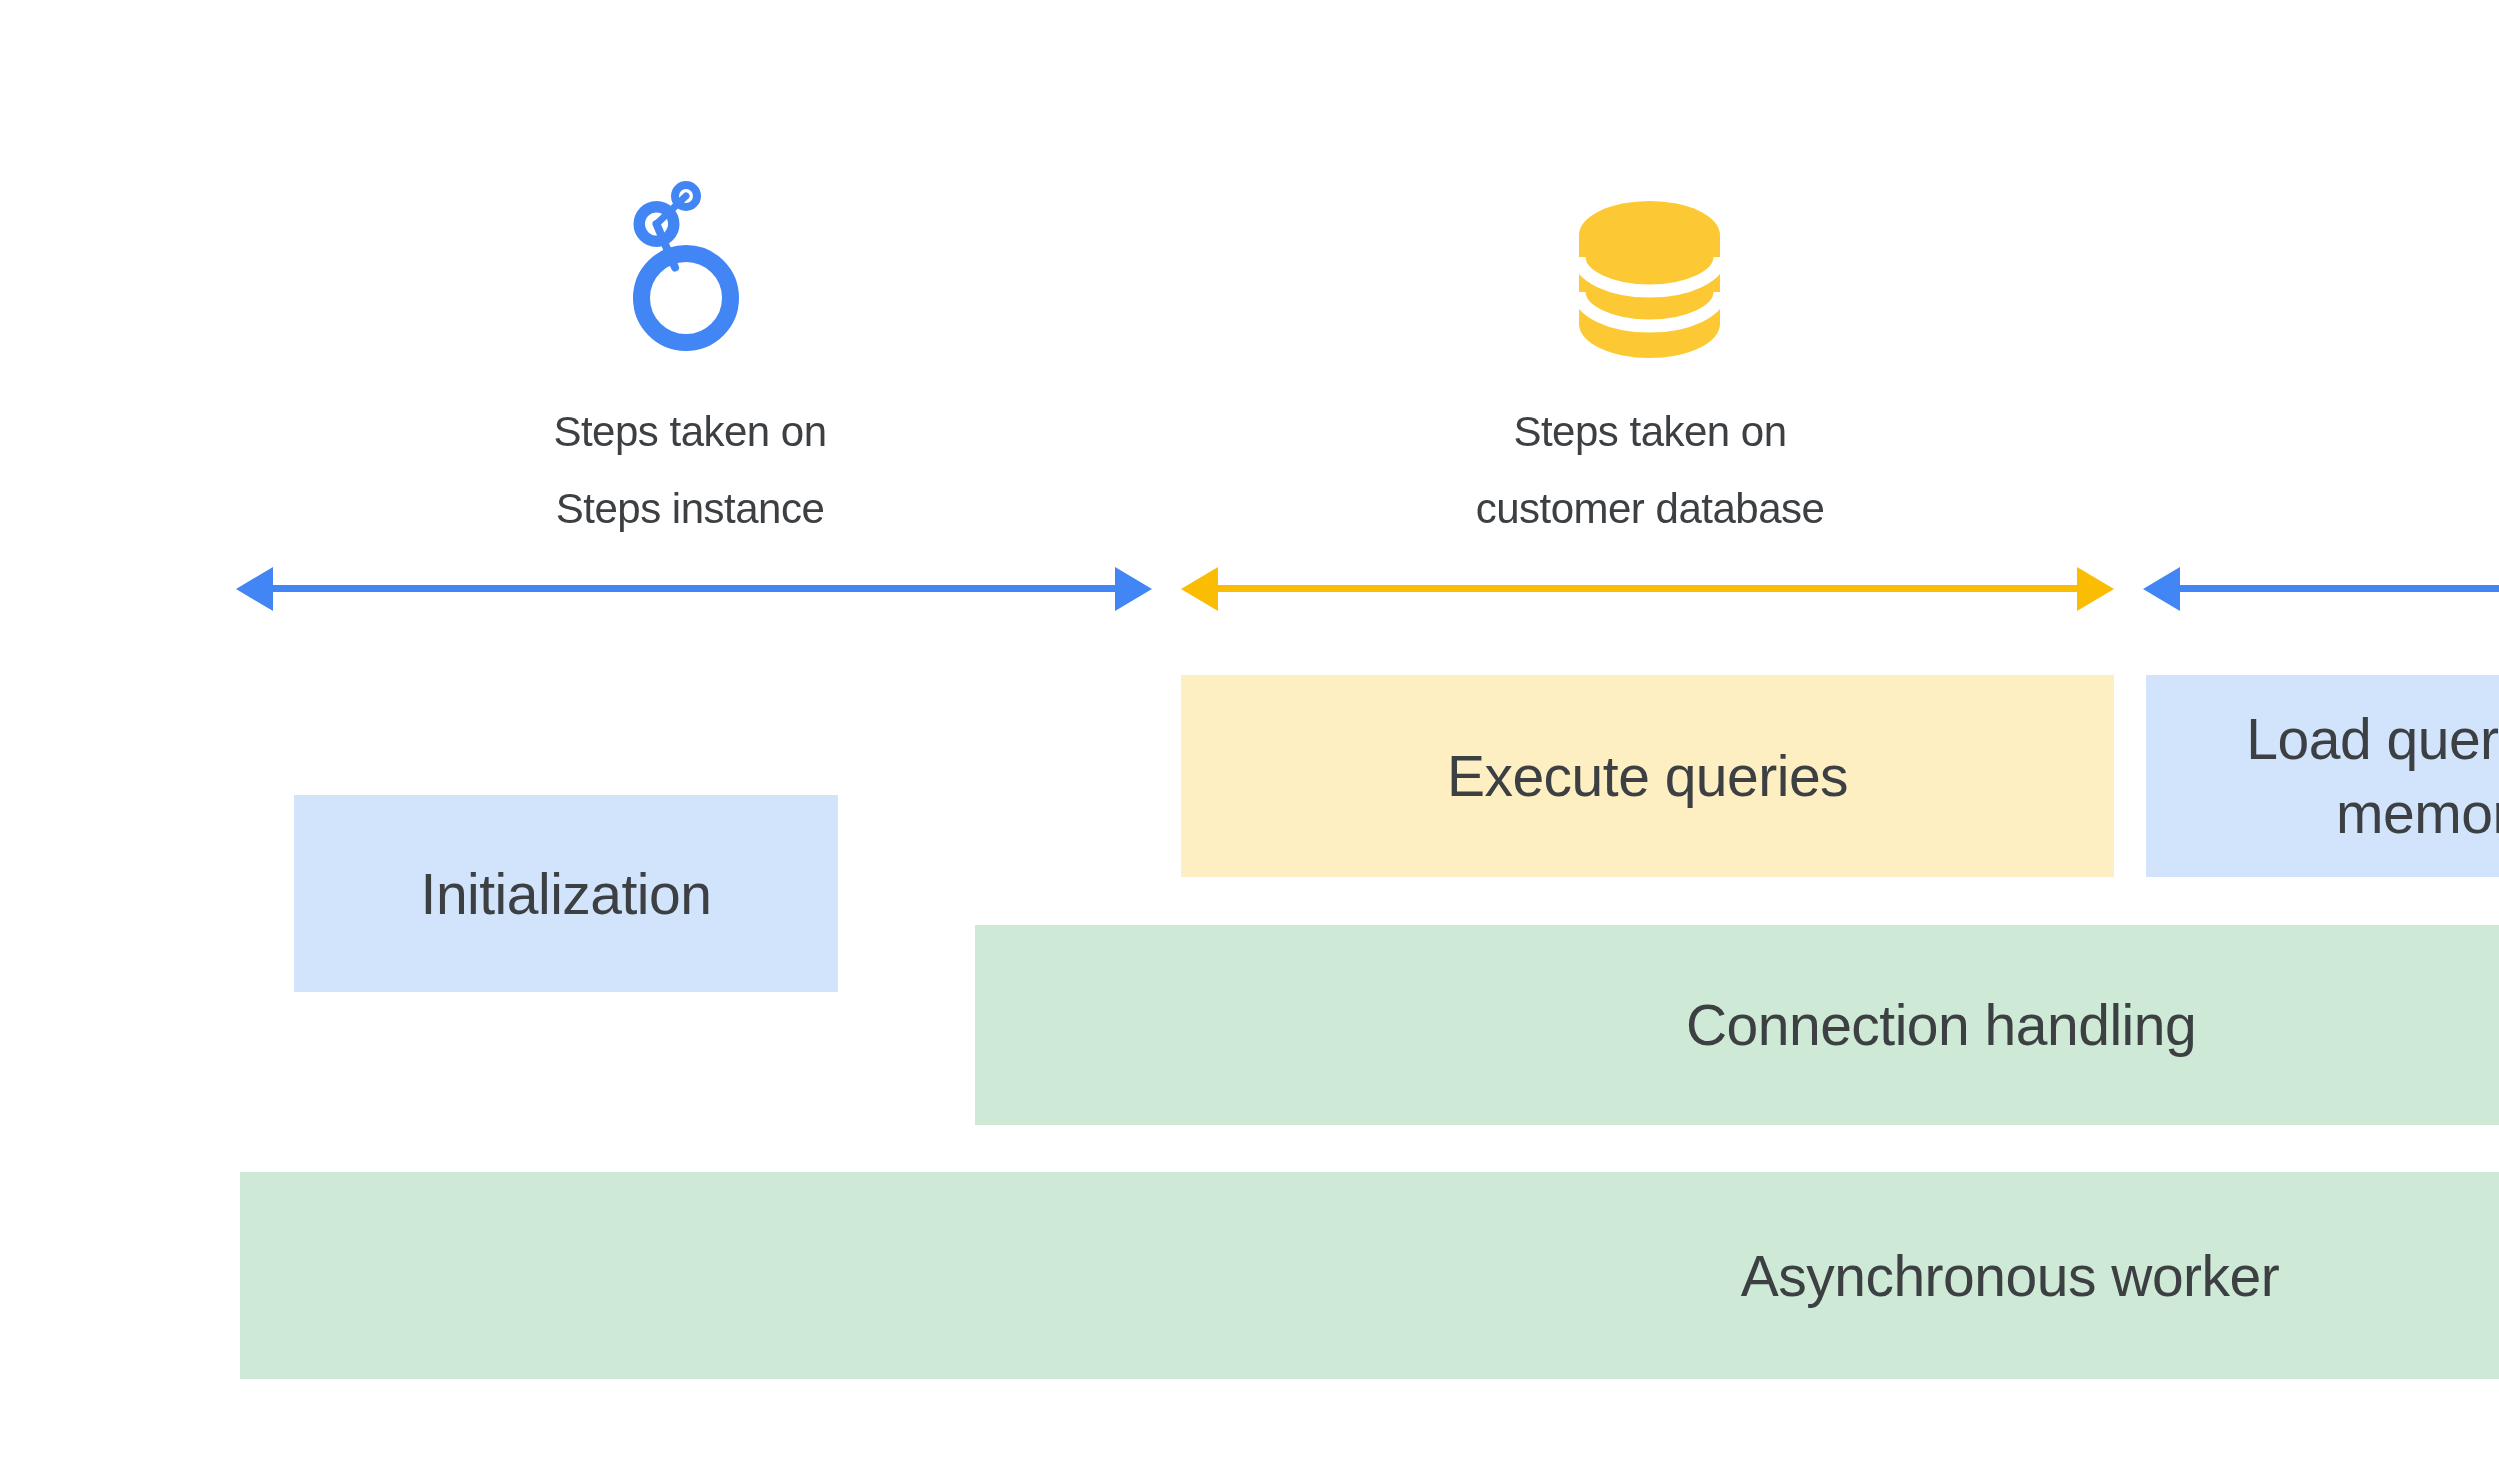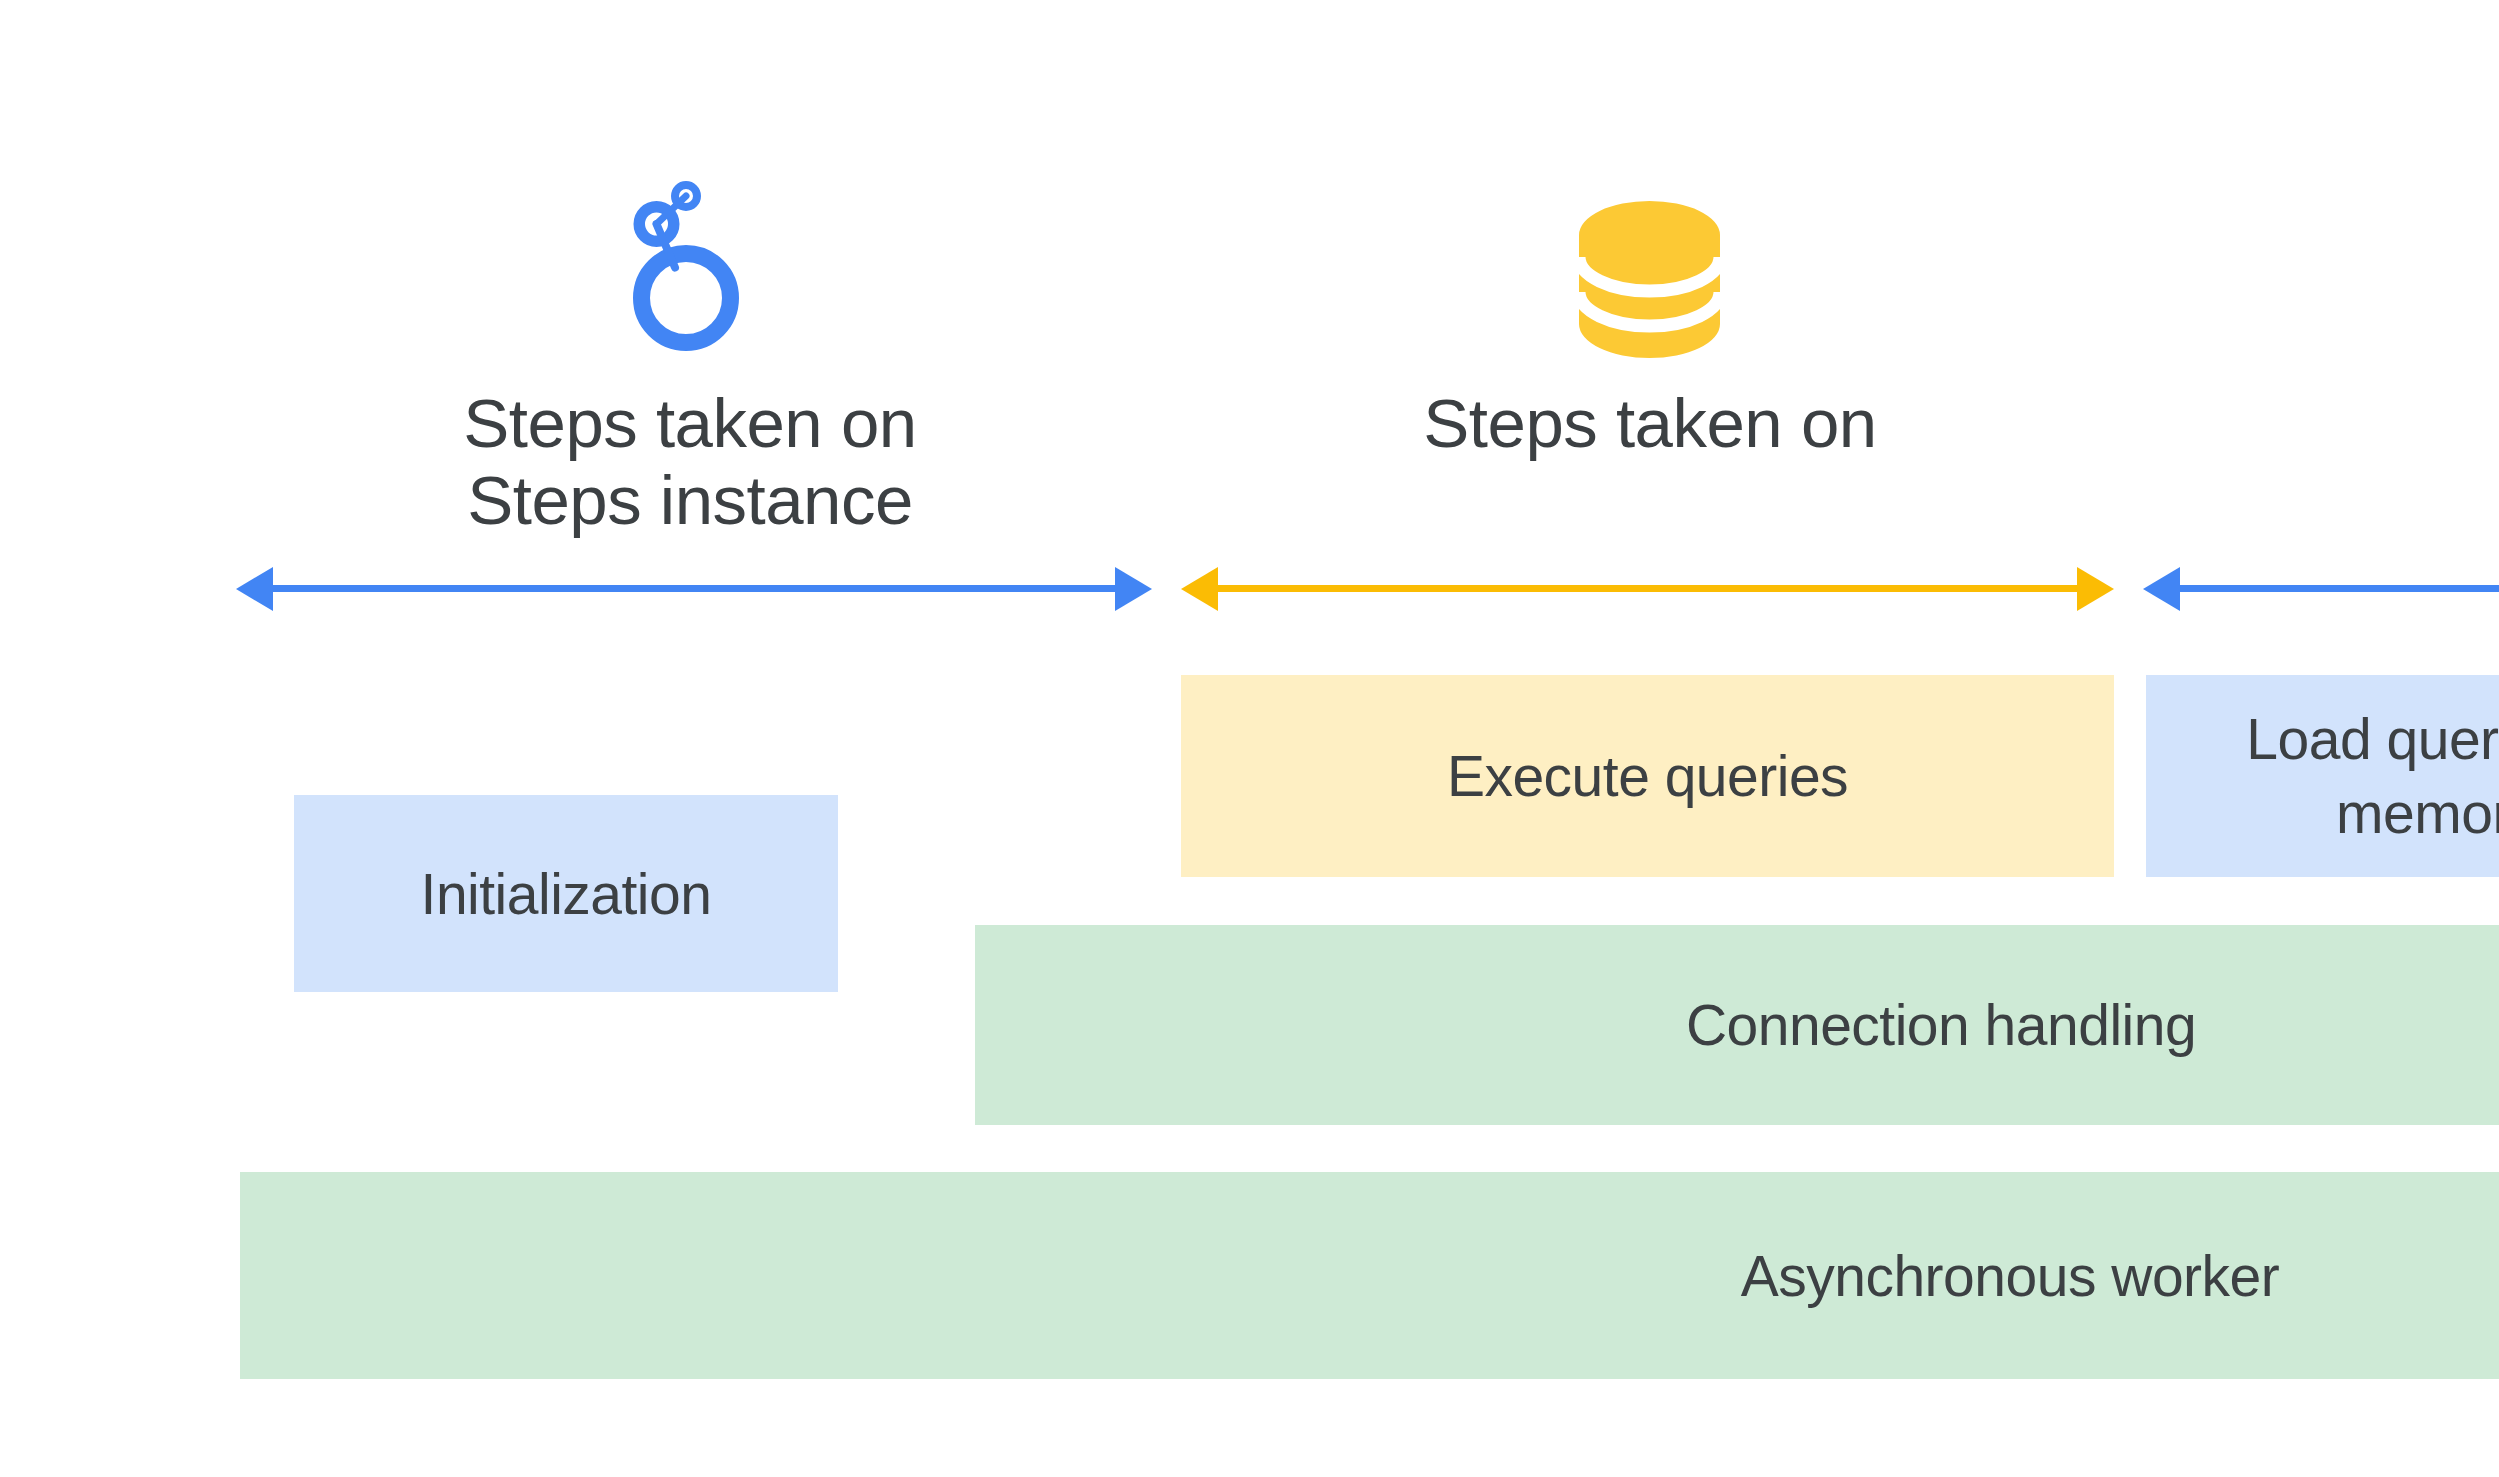--- a/index.html
+++ b/index.html
@@ -15,23 +15,23 @@
   
   .icon{position:absolute;display:block;}
   #icon-looker-left  {left:629px;top:180px;width:110px;height:171px;color:var(--blue,#4285F4);}
   #icon-database     {left:1579px;top:201px;width:141px;height:157px;color:var(--db_yellow,#FCC934);}
   .icon svg{width:100%;height:100%;display:block;}
 
   
   .hdr-label{
     position:absolute;
     width:800px;
-    top:385px;
+    top:393px;
     text-align:center;
-    font-size:69px;
+    font-size:42px;
     line-height:77px;
     color:var(--text,#3C4043);
     letter-spacing:-0.5px;
   }
   #label-left  {left:290px;}
   #label-mid   {left:1250px;}
 
   
   .arrow{position:absolute;top:585px;height:7px;background:var(--c);}
   .arrow::before{
@@ -95,20 +95,21 @@
       <path fill="none" stroke="#ffffff" stroke-width="26" d="M0 182 A141 68 0 0 0 282 182"></path>
     </svg>
   </span>
 
   <div class="hdr-label" id="label-left">
     <div>Steps taken on</div>
     <div>Steps instance</div>
   </div>
   <div class="hdr-label" id="label-mid">
     <div>Steps taken on</div>
+    <div>customer database</div>
   </div>
 
   <div class="arrow blue" id="arrow-left"></div>
   <div class="arrow yellow" id="arrow-mid"></div>
   <div class="arrow blue" id="arrow-right"></div>
 
   <div class="box blue" id="box-initialization">
     <span class="box-label">Initialization</span>
   </div>
 

